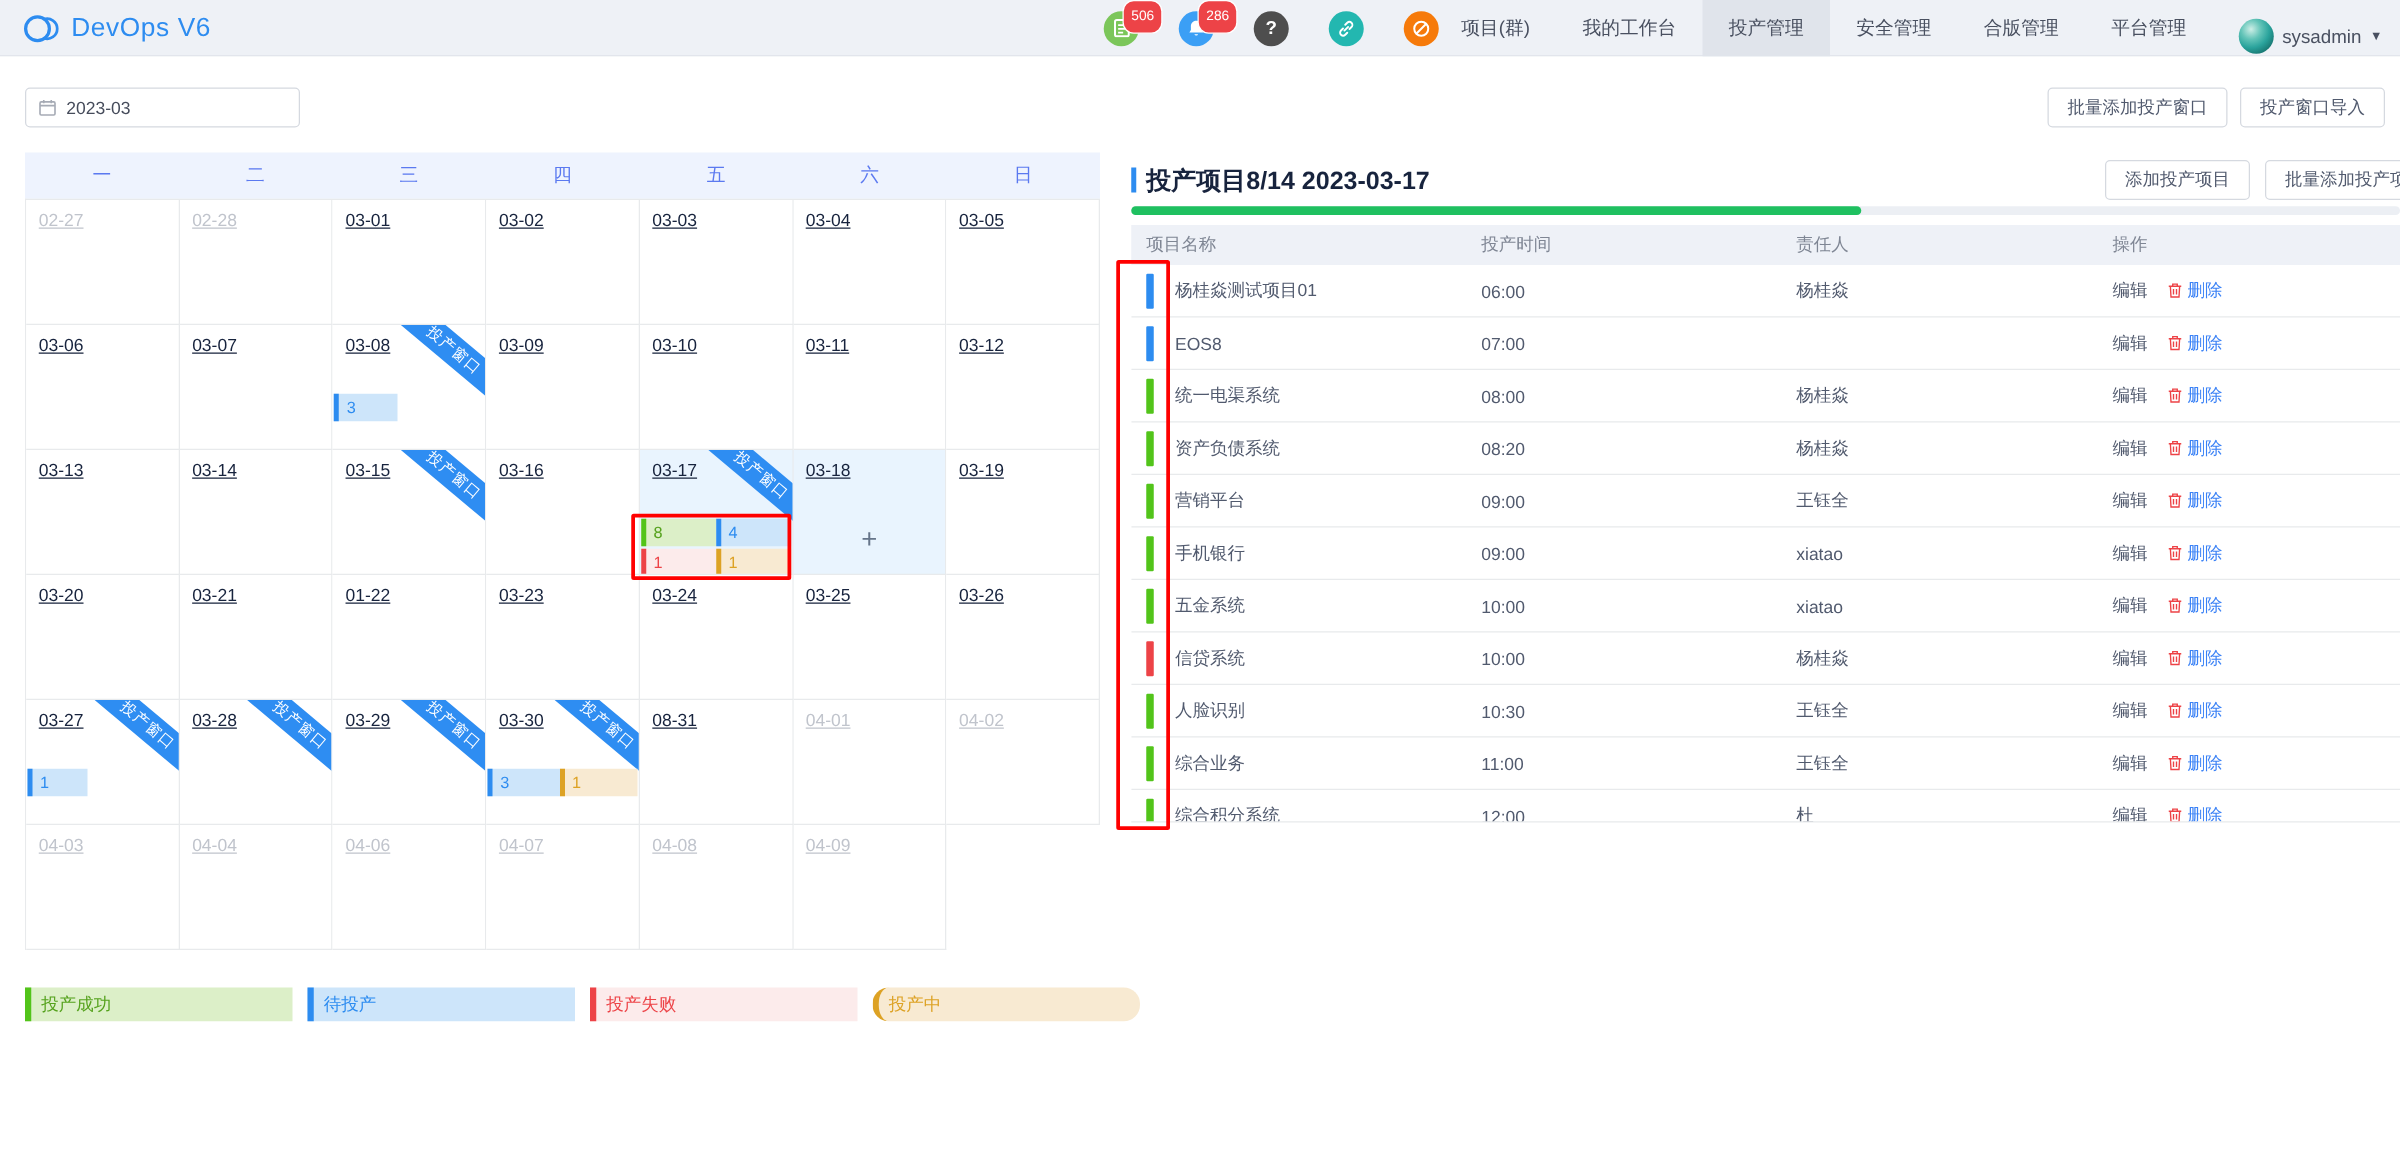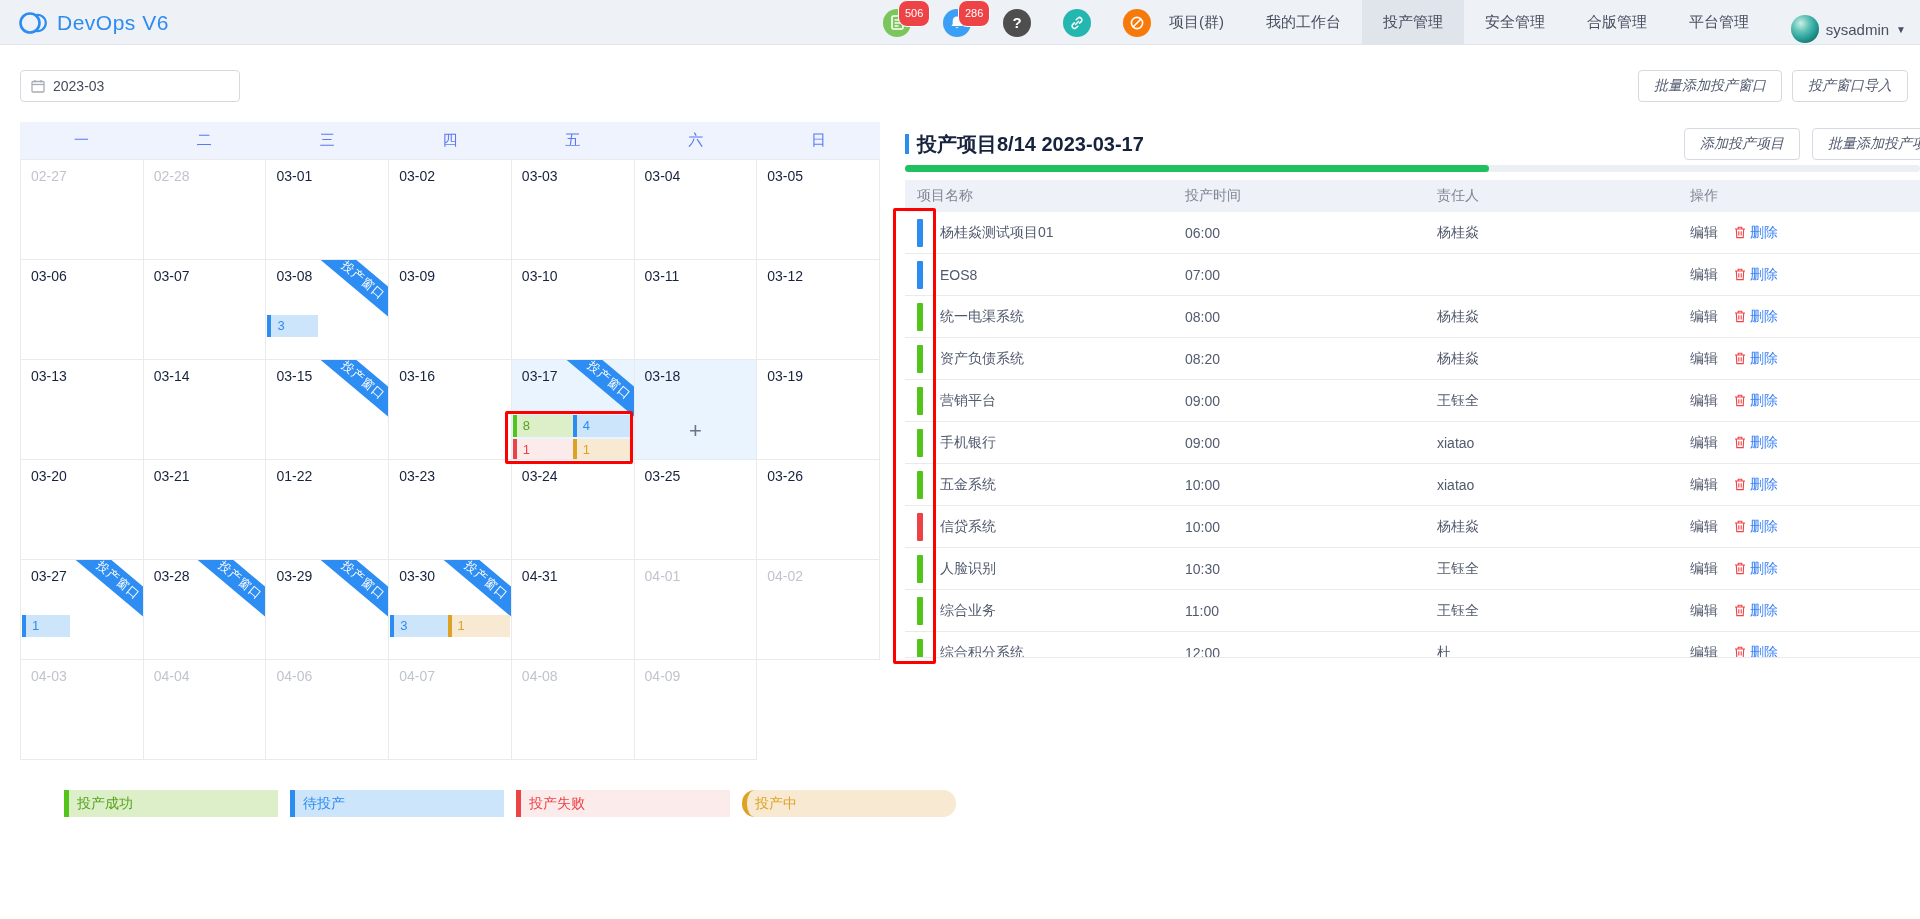--- a/index.html
+++ b/index.html
@@ -25,41 +25,41 @@
   .user-name { font-size:15px; color:#495060; }
   .caret { font-size:10px; color:#495060; }
 
   
   .date-input { position:absolute; left:20px; top:70px; width:220px; height:32px; background:#fff;
     border:1px solid #d5d9e0; border-radius:4px; display:flex; align-items:center; gap:8px; padding:0 10px; }
   .date-input .val { font-size:14px; color:#464c5b; }
   .top-actions { position:absolute; right:12px; top:70px; display:flex; gap:10px; }
   .btn { height:32px; background:#fff; border:1px solid #d5d9e0; border-radius:4px;
     font-size:14px; color:#515a6e; padding:0 15px; display:flex; align-items:center; cursor:pointer; white-space:nowrap;
-    font-family:inherit;font-style:italic; }
+    font-family:inherit; }
 
   
   .calendar { position:absolute; left:20px; top:122px; width:860px; }
   .cal-head { display:grid; grid-template-columns:repeat(7,1fr); height:37px; background:#eef3fe; }
   .cal-head div { display:flex; align-items:center; justify-content:center; color:#5b79f0; font-size:15px; }
   .cal-grid { display:grid; grid-template-columns:repeat(7,1fr); grid-auto-rows:100px;
     border-left:1px solid #e8eaec; border-top:1px solid #e8eaec; }
   .cell { position:relative; overflow:hidden; background:#fff;
     border-right:1px solid #e8eaec; border-bottom:1px solid #e8eaec; cursor:pointer; }
   .cell.selected { background:#e9f4fe; }
-  .cell .date { position:absolute; left:10px; top:8px; font-size:14px; color:#17233d; }
+  .cell .date { position:absolute; left:10px; top:8px; font-size:14px; color:#17233d;text-decoration:underline; }
   .cell.muted .date { color:#c0c4cc; }
   .ribbon { position:absolute; top:9px; right:-31px; width:112px; padding:3px 0; text-align:center;
     background:#2e8df2; color:#fff; font-size:12px; letter-spacing:1px; transform:rotate(40deg); }
   .bars { position:absolute; left:1px; right:1px; top:55px; display:flex; flex-wrap:wrap; }
   .bar { height:22px; line-height:21px; margin-bottom:2px; border-left:4px solid; padding-left:6px; font-size:13px; }
   .plus { position:absolute; left:0; right:0; top:58px; text-align:center; font-size:22px; color:#66758a; font-weight:300; }
 
   
-  .legend { position:absolute; left:20px; top:790px; display:flex; gap:12px;margin-left:44px; }
+  .legend { position:absolute; left:20px; top:790px; display:flex; gap:12px; }
   .chip { width:214px; height:27px; line-height:26px; border-left:5px solid; padding-left:8px; font-size:14px; }
 
   
   .panel-title-row { position:absolute; left:905px; top:126px; right:0; height:36px; display:flex; align-items:center; }
   .title-marker { width:4px; height:20px; background:#2d8cf0; margin-right:8px; }
   .panel-title { font-size:20px; font-weight:bold; color:#17233d; }
   .panel-actions { margin-left:auto; margin-right:-36px; display:flex; gap:12px; }
   .progress { position:absolute; left:905px; top:165px; right:0; height:7px; background:#eceff4; border-radius:4px; }
   .progress-fill { height:7px; background:#1fc060; border-radius:4px; }
   .tbl-head { position:absolute; left:905px; top:180px; right:0; height:32px; background:#eef1f7;
@@ -280,21 +280,21 @@
       </div>
       <div class="cell">
         <span class="date">03-30</span>
         <div class="ribbon">投产窗口</div>
         <div class="bars">
           <div class="bar" style="width: 48%; background: rgb(205, 229, 250); border-left-color: rgb(45, 140, 240); color: rgb(45, 140, 240);">3</div>
           <div class="bar" style="width: 52%; background: rgb(248, 234, 210); border-left-color: rgb(221, 162, 36); color: rgb(221, 162, 36);">1</div>
         </div>
       </div>
       <div class="cell">
-        <span class="date">04-31</span>
+        <span class="date">08-31</span>
       </div>
       <div class="cell muted">
         <span class="date">04-01</span>
       </div>
       <div class="cell muted">
         <span class="date">04-02</span>
       </div>
       <div class="cell muted">
         <span class="date">04-03</span>
       </div>

